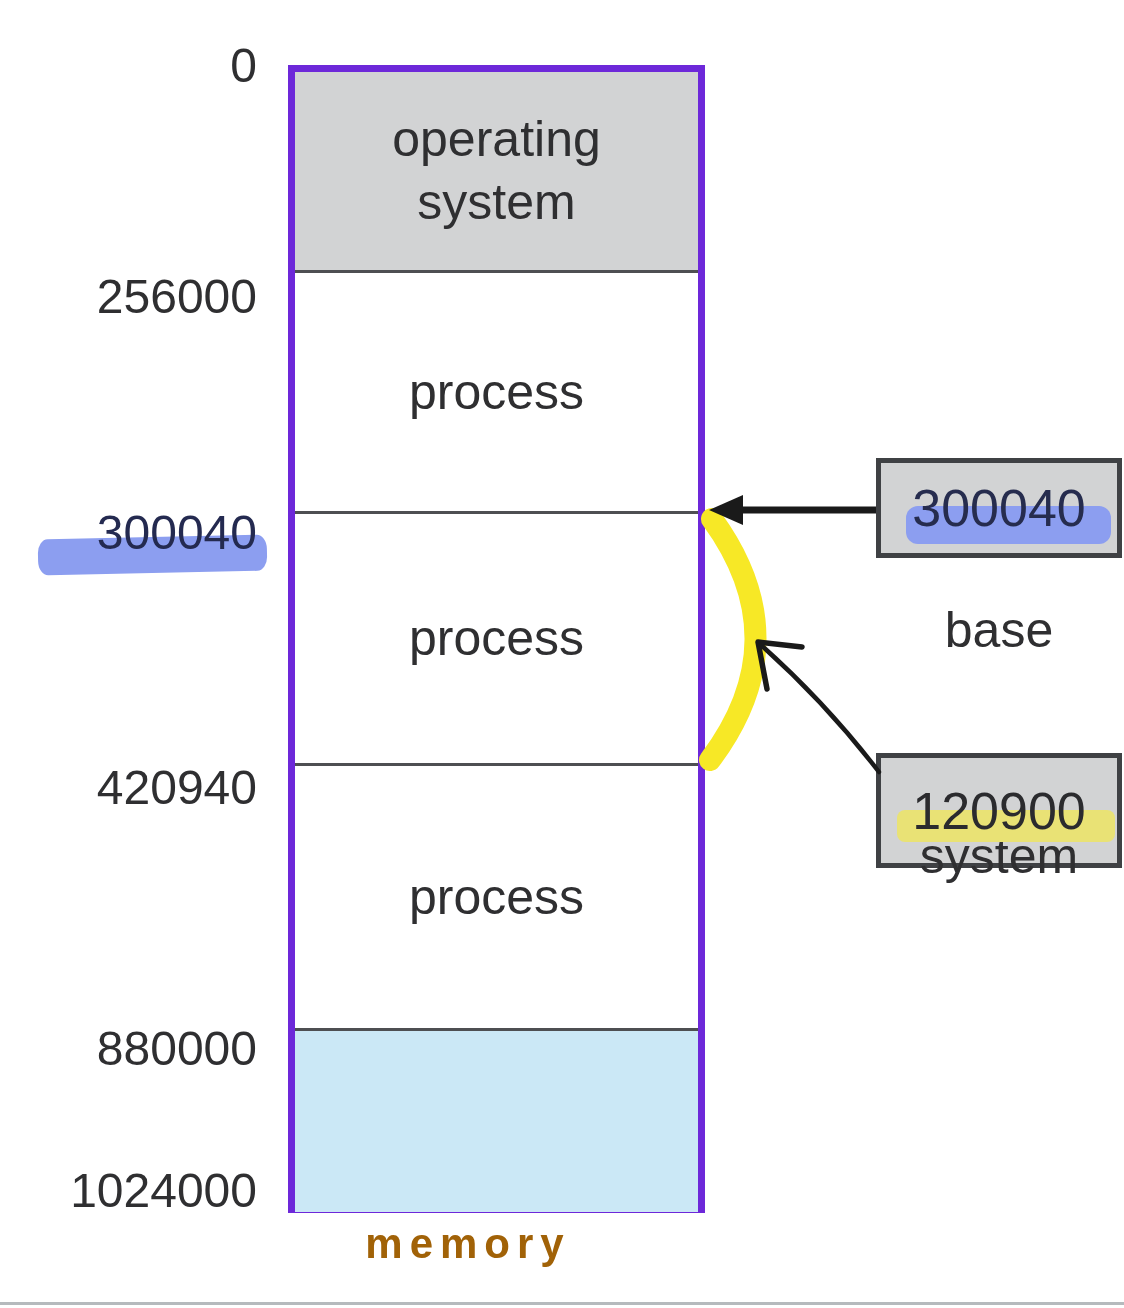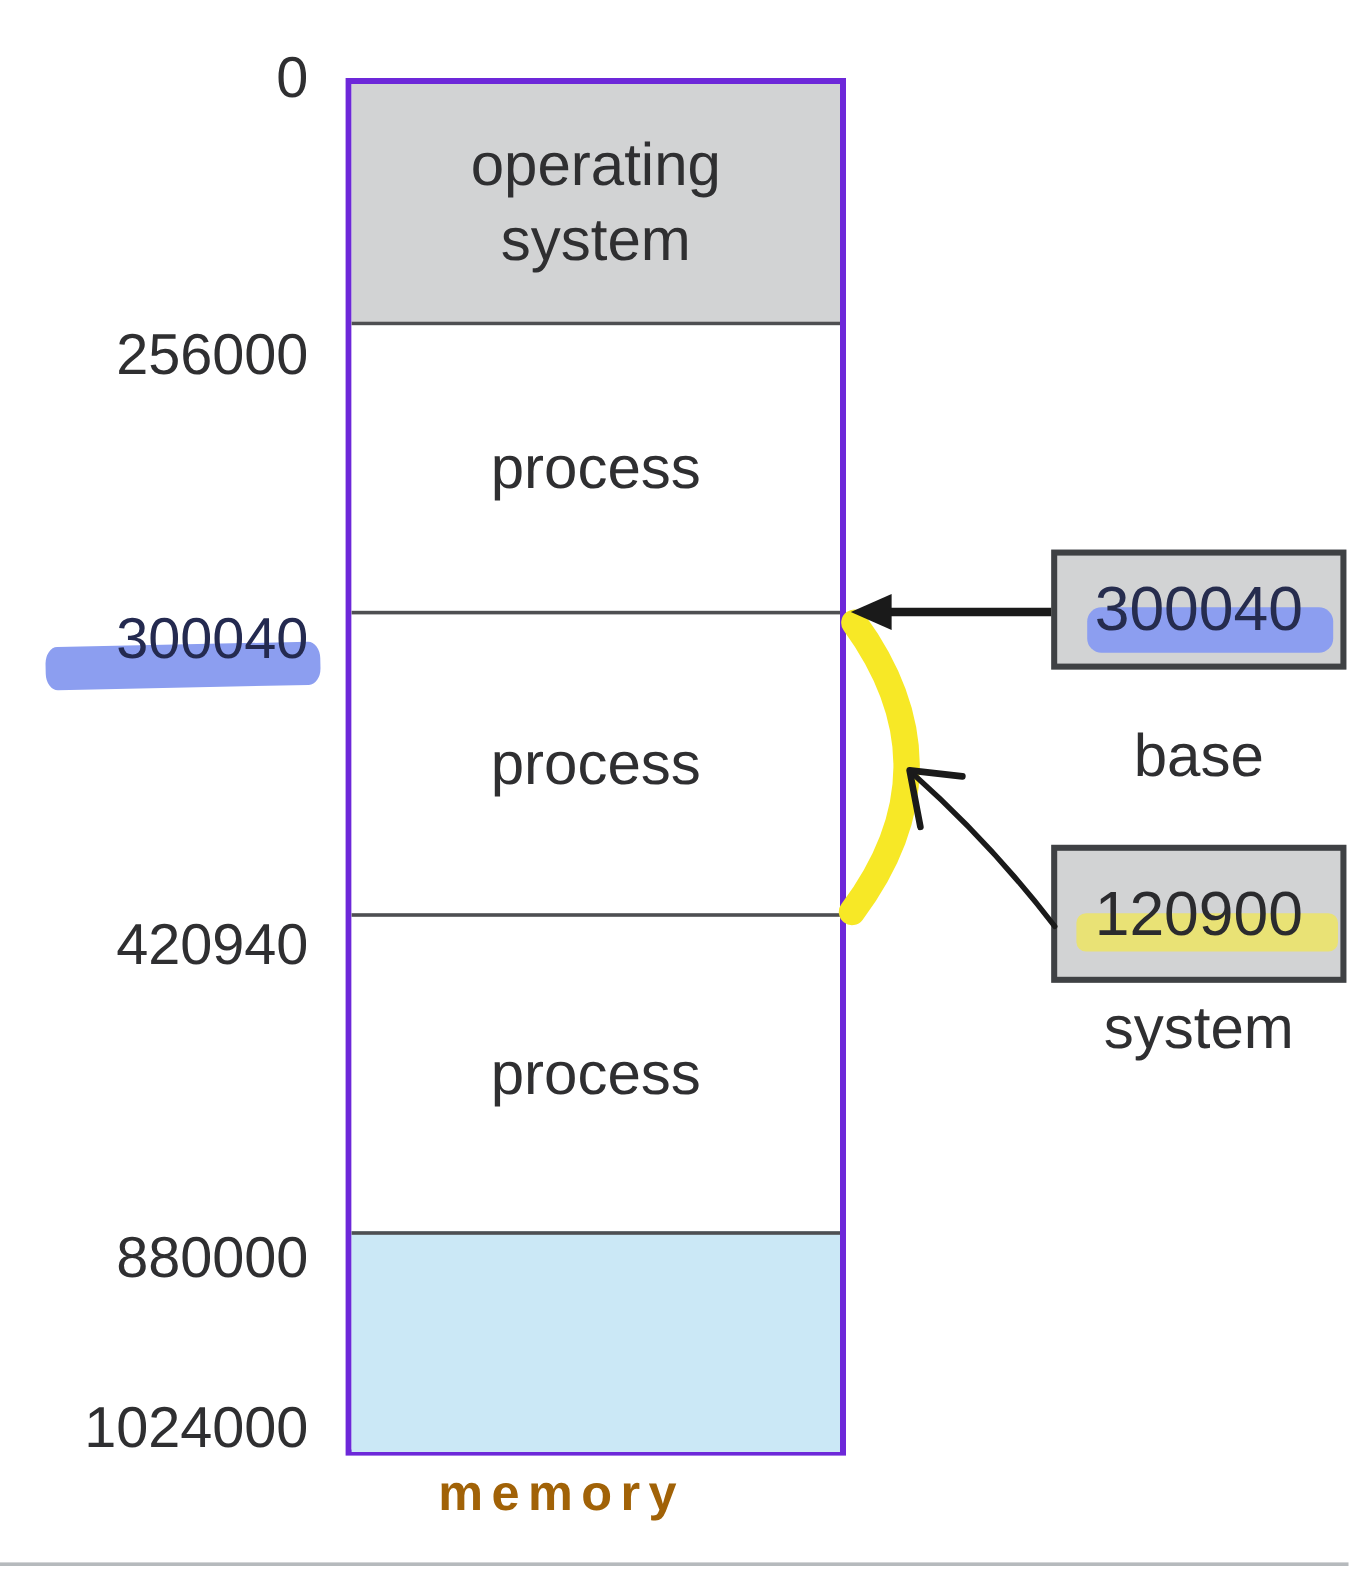--- a/index.html
+++ b/index.html
@@ -10,21 +10,21 @@
     background:#ffffff;
     overflow:hidden;
     font-family:"Liberation Sans", sans-serif;
     color:#2b2b2e;
   }
   
   .memory-column{
     position:absolute;
     left:288px; top:65px;
     width:417px; height:1148px;
-    border:5px solid #6d28d9;
+    border:7px solid #6d28d9;
     box-sizing:border-box;
     background:#ffffff;
   }
   .mem-section{
     box-sizing:border-box;
     width:100%;
     display:flex;
     align-items:center;
     justify-content:center;
     text-align:center;
@@ -75,21 +75,21 @@
     left:876px;
     width:246px;
     border:5px solid #3f4144;
     box-sizing:border-box;
     background:#d2d3d4;
     display:flex;
     align-items:center;
     justify-content:center;
   }
   .reg-base{ top:458px; height:100px; }
-  .reg-limit{ top:704px; height:115px; }
+  .reg-limit{ top:753px; height:115px; }
   .reg-value{
     position:relative;
     z-index:2;
     font-size:52px;
     color:#2b2b2e;
   }
   .reg-base .reg-value{ color:#262c4e; }
   .marker-blue-box{
     position:absolute;
     left:25px; top:43px;

